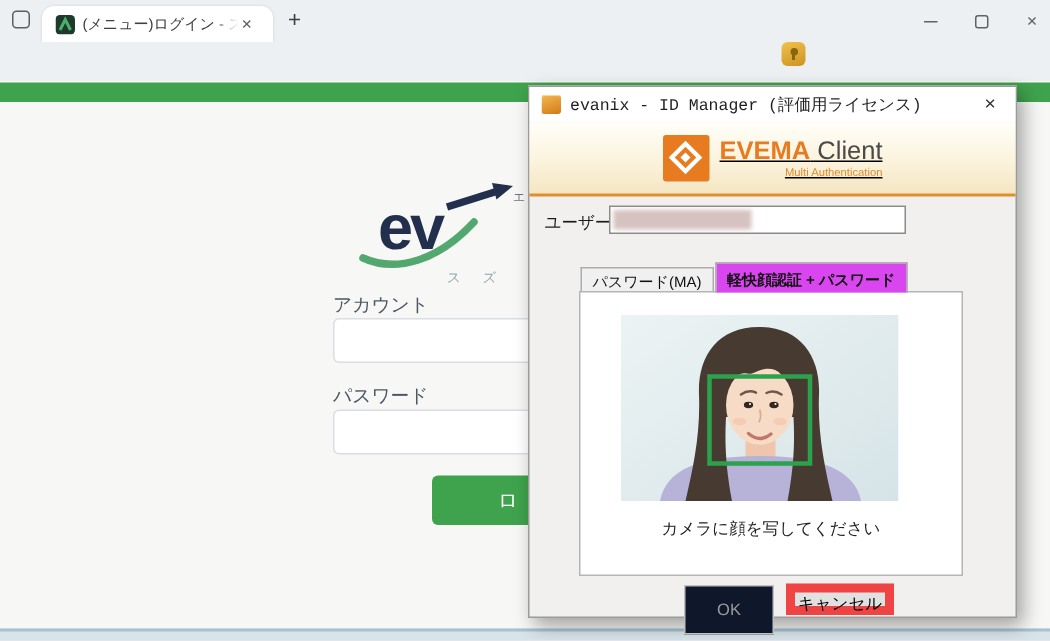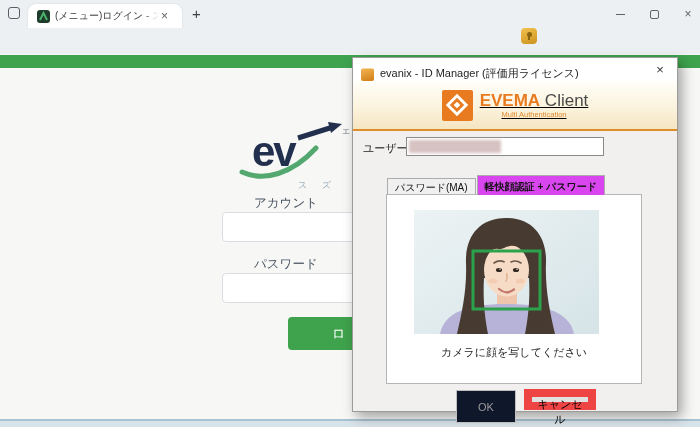--- a/index.html
+++ b/index.html
@@ -46,62 +46,62 @@
   .copilot { left:679px; top:33px; width:15px; height:15px; border-radius:50%; position:absolute;
              background:conic-gradient(from 200deg,#4ec9e8,#2b7de9,#7a4be8,#e85aa0,#f2a13b,#77d16f,#4ec9e8); }
 
   
   .page { position:absolute; left:0; top:54px; width:700px; height:365px; background:#f7f8f6; }
   .greenbar { position:absolute; left:0; top:1px; width:700px; height:13px; background:#3fa34d; }
   .logo-wrap { position:absolute; left:236px; top:68px; width:130px; height:64px; }
   .logo-ev { position:absolute; left:16px; top:6px; font-size:42px; font-weight:bold; color:#22304e; letter-spacing:-2px; }
   .logo-ruby { position:absolute; left:106px; top:4px; font-size:8px; color:#6b7280; }
   .logo-sub { position:absolute; left:298px; top:125px; font-size:9px; color:#8fa3b0; letter-spacing:6px; }
-  .f-label { position:absolute; left:222px; font-size:12.5px; color:#4b5563;margin-left:32px; }
+  .f-label { position:absolute; left:222px; font-size:12.5px; color:#4b5563; }
   .f-input { position:absolute; left:222px; width:262px; height:30px; background:#fff; border:1px solid #d9dde3; border-radius:4px; }
   .login-btn { position:absolute; left:288px; top:263px; width:130px; height:33px; background:#3fa34d; border:none;
                border-radius:4px; color:#fff; font-size:13px; text-align:left; padding-left:44px; cursor:pointer; }
   .taskbar-strip { position:absolute; left:0; top:419px; width:700px; height:8px; background:#d9e4ea; border-top:2px solid #a8c2d3; }
 
   
   .dialog { position:absolute; left:352px; top:57px; width:326px; height:355px; background:#f1f0ee;
             border:1px solid #9b9b9b; box-shadow:4px 5px 12px rgba(0,0,0,.35); }
-  .dlg-titlebar { position:absolute; left:0; top:0; width:100%; height:23px; background:#fff; display:flex; align-items:flex-end; }
+  .dlg-titlebar { position:absolute; left:0; top:0; width:100%; height:23px; background:#fff; display:flex; align-items:center;font-family:Liberation Mono, monospace; }
   .dlg-ico { width:13px; height:13px; margin-left:8px; border-radius:2px;
              background:linear-gradient(160deg,#f3b452,#cf7d15); border-top:1px solid #f8d79a; }
   .dlg-title { font-size:11px; color:#1f1f1f; margin-left:6px; }
   .dlg-close { position:absolute; right:0; top:0; width:34px; height:23px; text-align:center; line-height:23px;
                font-size:13px; color:#333; cursor:pointer; }
   .dlg-header { position:absolute; left:0; top:23px; width:100%; height:50px;
                 background:linear-gradient(180deg,#fffef9 0%,#fbf3dd 55%,#f5e6c2 100%);
                 border-bottom:2px solid #df8e2a; display:flex; align-items:center; justify-content:center; }
   .brand { display:flex; align-items:center; }
   .brand-sq { width:31px; height:31px; background:#e87b20; border-radius:2px; display:flex; align-items:center; justify-content:center; }
   .brand-txt { margin-left:7px; line-height:1;text-decoration:underline; }
   .brand-line1 { font-size:17px; font-weight:bold; }
   .brand-evema { color:#e87b20; }
   .brand-client { color:#4a4a4a; font-weight:normal; }
-  .brand-tag { font-size:7.5px; color:#e08a2e; text-align:center; margin-top:2px; }
+  .brand-tag { font-size:7.5px; color:#e08a2e; text-align:right; margin-top:2px; }
 
   .dlg-user-label { position:absolute; left:10px; top:83px; font-size:11px; color:#1a1a1a; }
   .dlg-user-input { position:absolute; left:53px; top:79px; width:198px; height:19px; background:#fff; border:1px solid #8a8a8a; }
   .dlg-user-input .rdu { position:absolute; left:2px; top:2px; width:92px; height:13px; background:#d6c2c0; filter:blur(1.5px); }
 
   .dlg-tabs { position:absolute; left:34px; top:117px; height:20px; display:flex; align-items:flex-end; }
   .dtab { font-size:10px; color:#111; background:#f0f0f0; border:1px solid #acacac; border-bottom:none;
           padding:2px 7px 0; margin-right:1px; height:17px; cursor:pointer; white-space:nowrap; }
   .dtab.active { background:#d946ef; height:20px; padding-top:4px; position:relative; z-index:2; font-weight:bold; }
   .dlg-panel { position:absolute; left:33px; top:136px; width:256px; height:190px; background:#fff; border:1px solid #b5b5b5; }
   .photo { position:absolute; left:27px; top:15px; width:185px; height:124px; }
   .cam-hint { position:absolute; left:0; top:150px; width:100%; text-align:center; font-size:11px; color:#222; }
 
   .btn-ok { position:absolute; left:103px; top:332px; width:60px; height:33px; background:#0f172a; border:1px solid #c0c0c0;
             color:#9b9b9b; font-size:11px; font-family:"Liberation Sans",sans-serif; }
   .btn-cancel { position:absolute; left:171px; top:331px; width:72px; height:21px; background:#e1e1e1;
-                border:8px solid #ef4444; color:#000; font-size:11px; font-family:"Liberation Sans",sans-serif; cursor:pointer; }
+                border:6px solid #ef4444; color:#000; font-size:11px; font-family:"Liberation Sans",sans-serif; cursor:pointer; }
 </style>
 </head>
 <body>
 
 <div class="screen">
 
   <div class="titlebar">
     <div class="tab-actions">
       <div class="sq"></div>
     </div>

